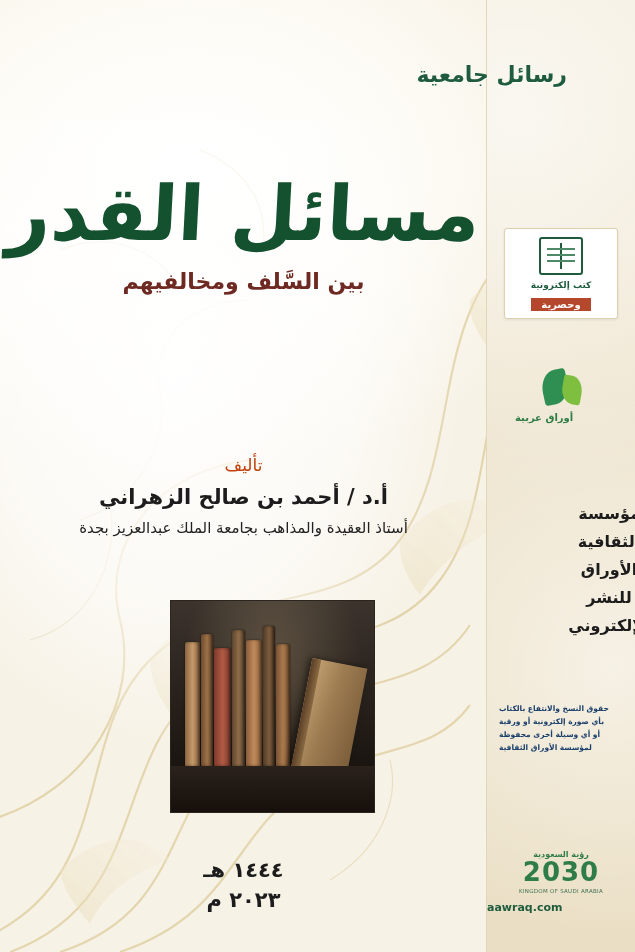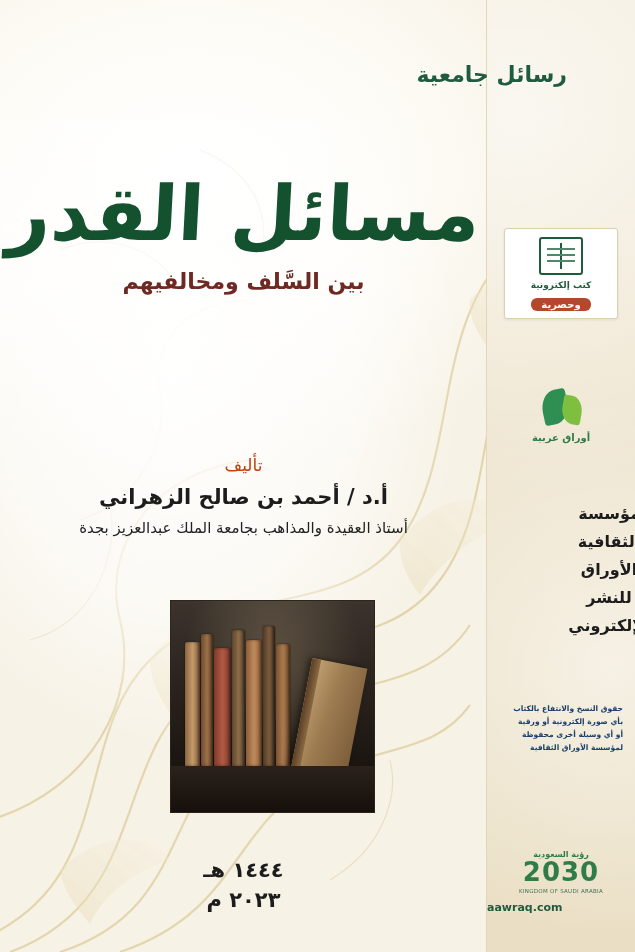--- a/index.html
+++ b/index.html
@@ -235,31 +235,31 @@
     color: #1f5c3d;
     font-weight: bold;
     margin-bottom: 3px;
   }
   .badge-ebook .t2 {
     display: inline-block;
     font-size: 10px;
     font-weight: bold;
     color: #ffffff;
     background: #b4472c;
-    border-radius: 6px;
+    border-radius: 0;
     padding: 1px 10px;
   }
 
   .logo-awraq {
     position: absolute;
-    top: 388px;
+    top: 368px;
     left: 50%;
     transform: translateX(-50%);
     width: 92px;
-    text-align: center;
+    text-align: left;
   }
   .logo-awraq .mark {
     width: 46px;
     height: 40px;
     margin: 0 auto 4px;
     position: relative;
   }
   .logo-awraq .leaf-a {
     position: absolute;
     left: 4px; top: 2px;
@@ -295,21 +295,21 @@
     font-size: 16px;
     font-weight: bold;
     line-height: 1.75;
   }
 
   .rights {
     position: absolute;
     top: 702px;
     left: 12px;
     width: 124px;
-    text-align: right;
+    text-align: left;
     color: #1a3f6b;
   }
   .rights div {
     font-size: 7.5px;
     line-height: 1.75;
     font-weight: bold;
   }
 
   .vision {
     position: absolute;

